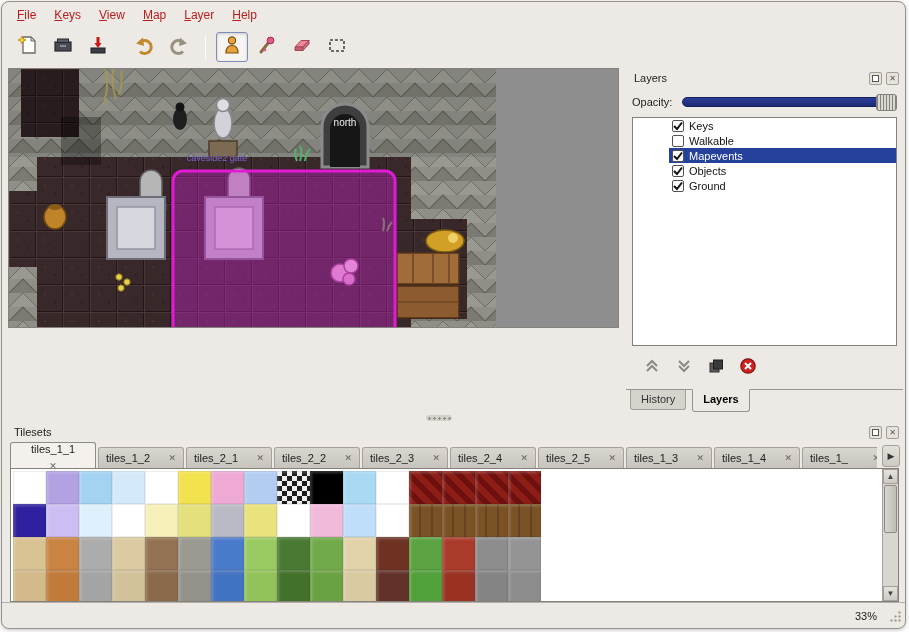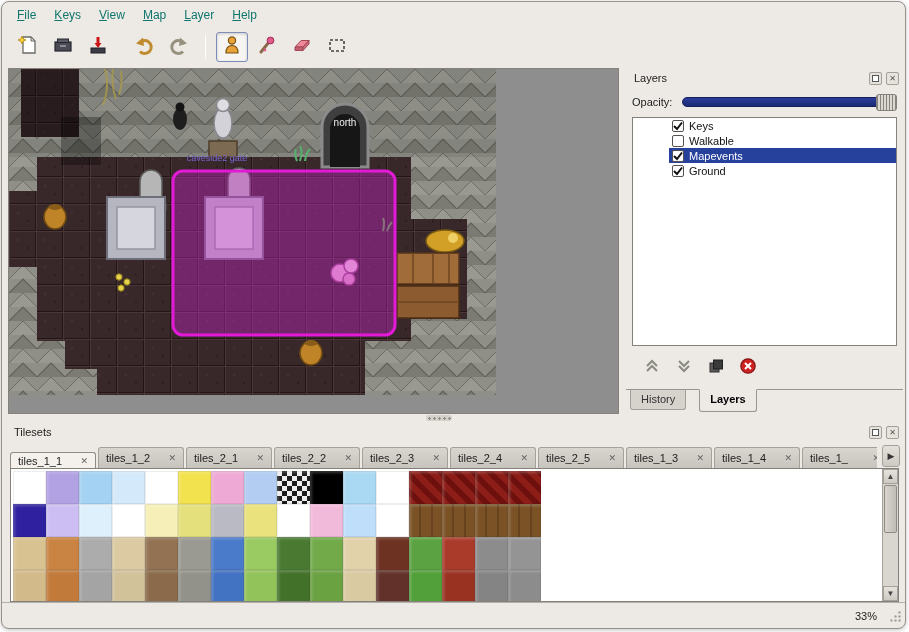--- a/index.html
+++ b/index.html
@@ -3,62 +3,62 @@
 <meta charset="utf-8">
 <style>
   * { box-sizing: border-box; margin: 0; padding: 0; }
   html,body { width: 909px; height: 632px; background: #fff; font-family: "Liberation Sans", sans-serif; -webkit-user-select:none; user-select:none; }
   .window {
     position: absolute; left: 1px; top: 1px; width: 905px; height: 628px;
     border: 1px solid #96928b; border-radius: 8px; background: #edeae5; overflow: hidden;
     box-shadow: 0 1px 4px rgba(0,0,0,.25);
   }
   
-  .menubar { position:absolute; left:0; top:0; right:0; height:26px; display:flex; align-items:center; padding-left:6px; font-size:12px; color:#0f766e; }
+  .menubar { position:absolute; left:0; top:0; right:0; height:26px; display:flex; align-items:center; padding-left:6px; font-size:12px; color:#b91c1c; }
   .menu-item { padding:4px 9px; border-radius:3px; }
   .menu-item::first-letter { text-decoration: underline; }
   
   .toolbar { position:absolute; left:0; top:26px; right:0; height:38px; display:flex; align-items:center; padding-left:10px; gap:3px; }
   .tbtn { width:32px; height:30px; display:flex; align-items:center; justify-content:center; border:1px solid transparent; border-radius:3px; }
   .tbtn.active { background:#f7f5f1; border:1px solid #7d8cba; box-shadow: inset 0 1px 3px rgba(0,0,0,.18); }
   .tsep { width:1px; height:24px; background:#c2beb8; border-right:1px solid #ffffff; margin:0 7px; }
   .gap { width:8px; }
   
-  .canvas { position:absolute; left:6px; top:66px; width:611px; height:346px; border:1px solid #86827b; background:#8e8e8e; overflow:hidden; }
+  .canvas { position:absolute; left:6px; top:66px; width:611px; height:260px; border:1px solid #86827b; background:#8e8e8e; overflow:hidden; }
   
   .dock { position:absolute; left:624px; top:66px; width:277px; height:346px; }
   .dock-header { height:20px; display:flex; align-items:center; padding:0 4px 0 8px; font-size:11px; color:#222; }
   .dock-header .spacer { flex:1; }
   .hbtn { width:13px; height:13px; margin-left:4px; display:flex; align-items:center; justify-content:center; font-size:8px; color:#555; border:1px solid #a39f98; background:#e6e2dc; border-radius:2px; }
   .float-glyph { width:7px; height:7px; border:1px solid #555; background:#fff; }
   .opacity-row { position:absolute; top:24px; left:6px; right:6px; height:20px; display:flex; align-items:center; font-size:11px; color:#222; }
   .opacity-label { width:50px; }
   .slider { flex:1; position:relative; height:10px; background:linear-gradient(#2c3d99,#1a2a74); border:1px solid #13205c; border-radius:5px; }
   .slider-handle { position:absolute; right:-1px; top:-4px; width:21px; height:17px; background-color:#dbd7d1;
     background-image: repeating-linear-gradient(90deg, rgba(120,116,110,.85) 0 1px, transparent 1px 3px);
     border:1px solid #84807a; border-radius:3px; }
   .layer-list { position:absolute; top:49px; left:6px; right:6px; height:229px; background:#fff; border:1px solid #84807a; overflow:hidden; font-size:11px; color:#111; }
   .layer-row { display:flex; align-items:center; height:15px; padding-left:3px; gap:5px;margin-left:36px; }
   .layer-row.selected { background:#26419c; color:#fff; }
   .checkbox { width:12px; height:12px; flex:0 0 auto; background:#fff; border:1px solid #55524d; border-radius:2px; display:flex; align-items:center; justify-content:center; }
   .layer-actions { position:absolute; left:6px; right:6px; top:286px; height:28px; display:flex; align-items:center; gap:12px; padding-left:10px; }
   .abtn { width:20px; height:20px; display:flex; align-items:center; justify-content:center; }
   .dock-tabs { position:absolute; left:0; right:0; bottom:0; height:25px; border-top:1px solid #99958e; display:flex; padding-left:4px; }
-  .dock-tab { font-size:11px; padding:3px 10px 0 10px; height:20px; background:#d6d2cc; border:1px solid #a39f98; border-top:none; border-radius:0 0 3px 3px; color:#333; margin-right:13px; }
+  .dock-tab { font-size:11px; padding:3px 10px 0 10px; height:20px; background:#d6d2cc; border:1px solid #a39f98; border-top:none; border-radius:0 0 3px 3px; color:#333; margin-right:6px; }
   .dock-tab.active { background:#edeae5; border-color:#99958e; margin-top:-1px; height:23px; border-top:1px solid #edeae5; color:#000; font-weight:bold; }
   
   .hsplit { position:absolute; left:0; top:412px; right:0; height:8px; }
   .hsplit-handle { position:absolute; left:424px; top:1px; width:26px; height:6px; border-radius:3px;
     background-color:#d4d0ca; background-image: radial-gradient(circle, #8f8b84 1px, transparent 1.4px); background-size:5px 5px; background-position:1px 1px; }
   
   .tilesets { position:absolute; left:4px; top:420px; width:897px; height:182px; }
   .ts-tabs { position:absolute; top:20px; left:4px; right:26px; height:26px; display:flex; align-items:flex-end; gap:2px; overflow:hidden; }
   .ts-tab { display:inline-flex; align-items:center; justify-content:space-between; gap:6px; font-size:11px; min-width:86px; height:21px; padding:0 7px;
     background:linear-gradient(#d9d5cf,#c7c3bd); border:1px solid #a5a19a; border-bottom:none; border-radius:3px 3px 0 0; color:#222; flex:0 0 auto; }
-  .ts-tab.active { background:#f4f1ec; height:16px; border-color:#8f8b84; position:relative; z-index:2; }
+  .ts-tab.active { background:#f4f1ec; height:26px; border-color:#8f8b84; position:relative; z-index:2;flex-direction:column; }
   .ts-close { font-size:9px; color:#666; }
   .ts-scroll-btn { position:absolute; right:3px; top:23px; width:18px; height:22px; border:1px solid #a5a19a; background:linear-gradient(#e4e0da,#cdc9c3); border-radius:3px; display:flex; align-items:center; justify-content:center; font-size:9px; color:#333; }
   .ts-content { position:absolute; top:46px; left:4px; right:4px; bottom:2px; background:#fff; border:1px solid #84807a; overflow:hidden; }
   .tileset-grid { position:absolute; left:2px; top:2px; display:grid; grid-template-columns:repeat(16,33px); grid-auto-rows:33px; }
   .tile { box-shadow: inset 0 0 0 1px rgba(0,0,0,.07), inset 2px 2px 3px rgba(255,255,255,.22); }
   .tile.checker { background-color:#eee;
     background-image: linear-gradient(45deg,#1c1c1c 25%,transparent 25%,transparent 75%,#1c1c1c 75%),
                       linear-gradient(45deg,#1c1c1c 25%,transparent 25%,transparent 75%,#1c1c1c 75%);
     background-size:10px 10px; background-position:0 0,5px 5px; }
   .tile.carpet { background: repeating-linear-gradient(45deg,#8c1d17 0 6px,#6e110e 6px 12px); }
@@ -277,20 +277,28 @@
           <span class="checkbox"></span>
           <span>Walkable</span>
         </div>
         <div class="layer-row selected">
           <span class="checkbox">
             <svg width="10" height="10" viewBox="0 0 10 10">
               <path d="M1 5 L4 8 L9 1.5" fill="none" stroke="#111" stroke-width="2"></path>
             </svg>
           </span>
           <span>Mapevents</span>
+        </div>
+        <div class="layer-row">
+          <span class="checkbox">
+            <svg width="10" height="10" viewBox="0 0 10 10">
+              <path d="M1 5 L4 8 L9 1.5" fill="none" stroke="#111" stroke-width="2"></path>
+            </svg>
+          </span>
+          <span>Objects</span>
         </div>
         <div class="layer-row">
           <span class="checkbox">
             <svg width="10" height="10" viewBox="0 0 10 10">
               <path d="M1 5 L4 8 L9 1.5" fill="none" stroke="#111" stroke-width="2"></path>
             </svg>
           </span>
           <span>Ground</span>
         </div>
       </div>

